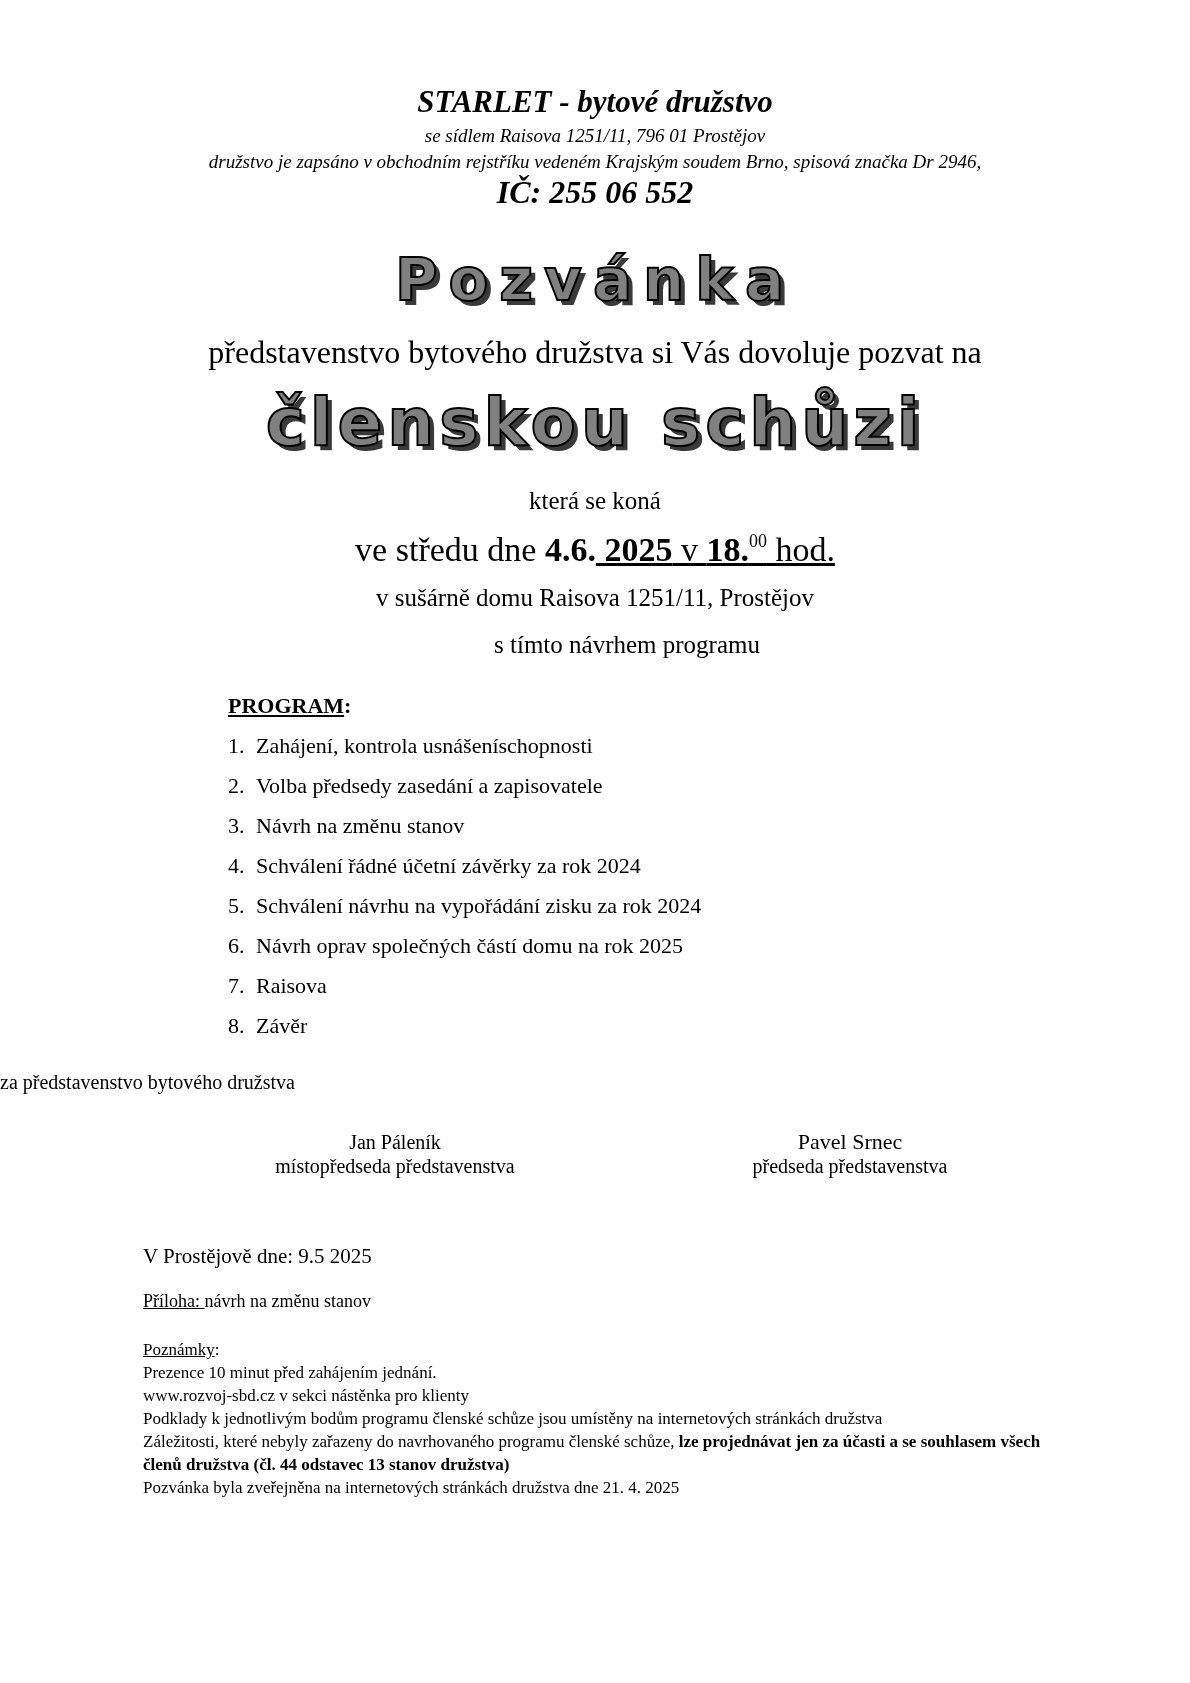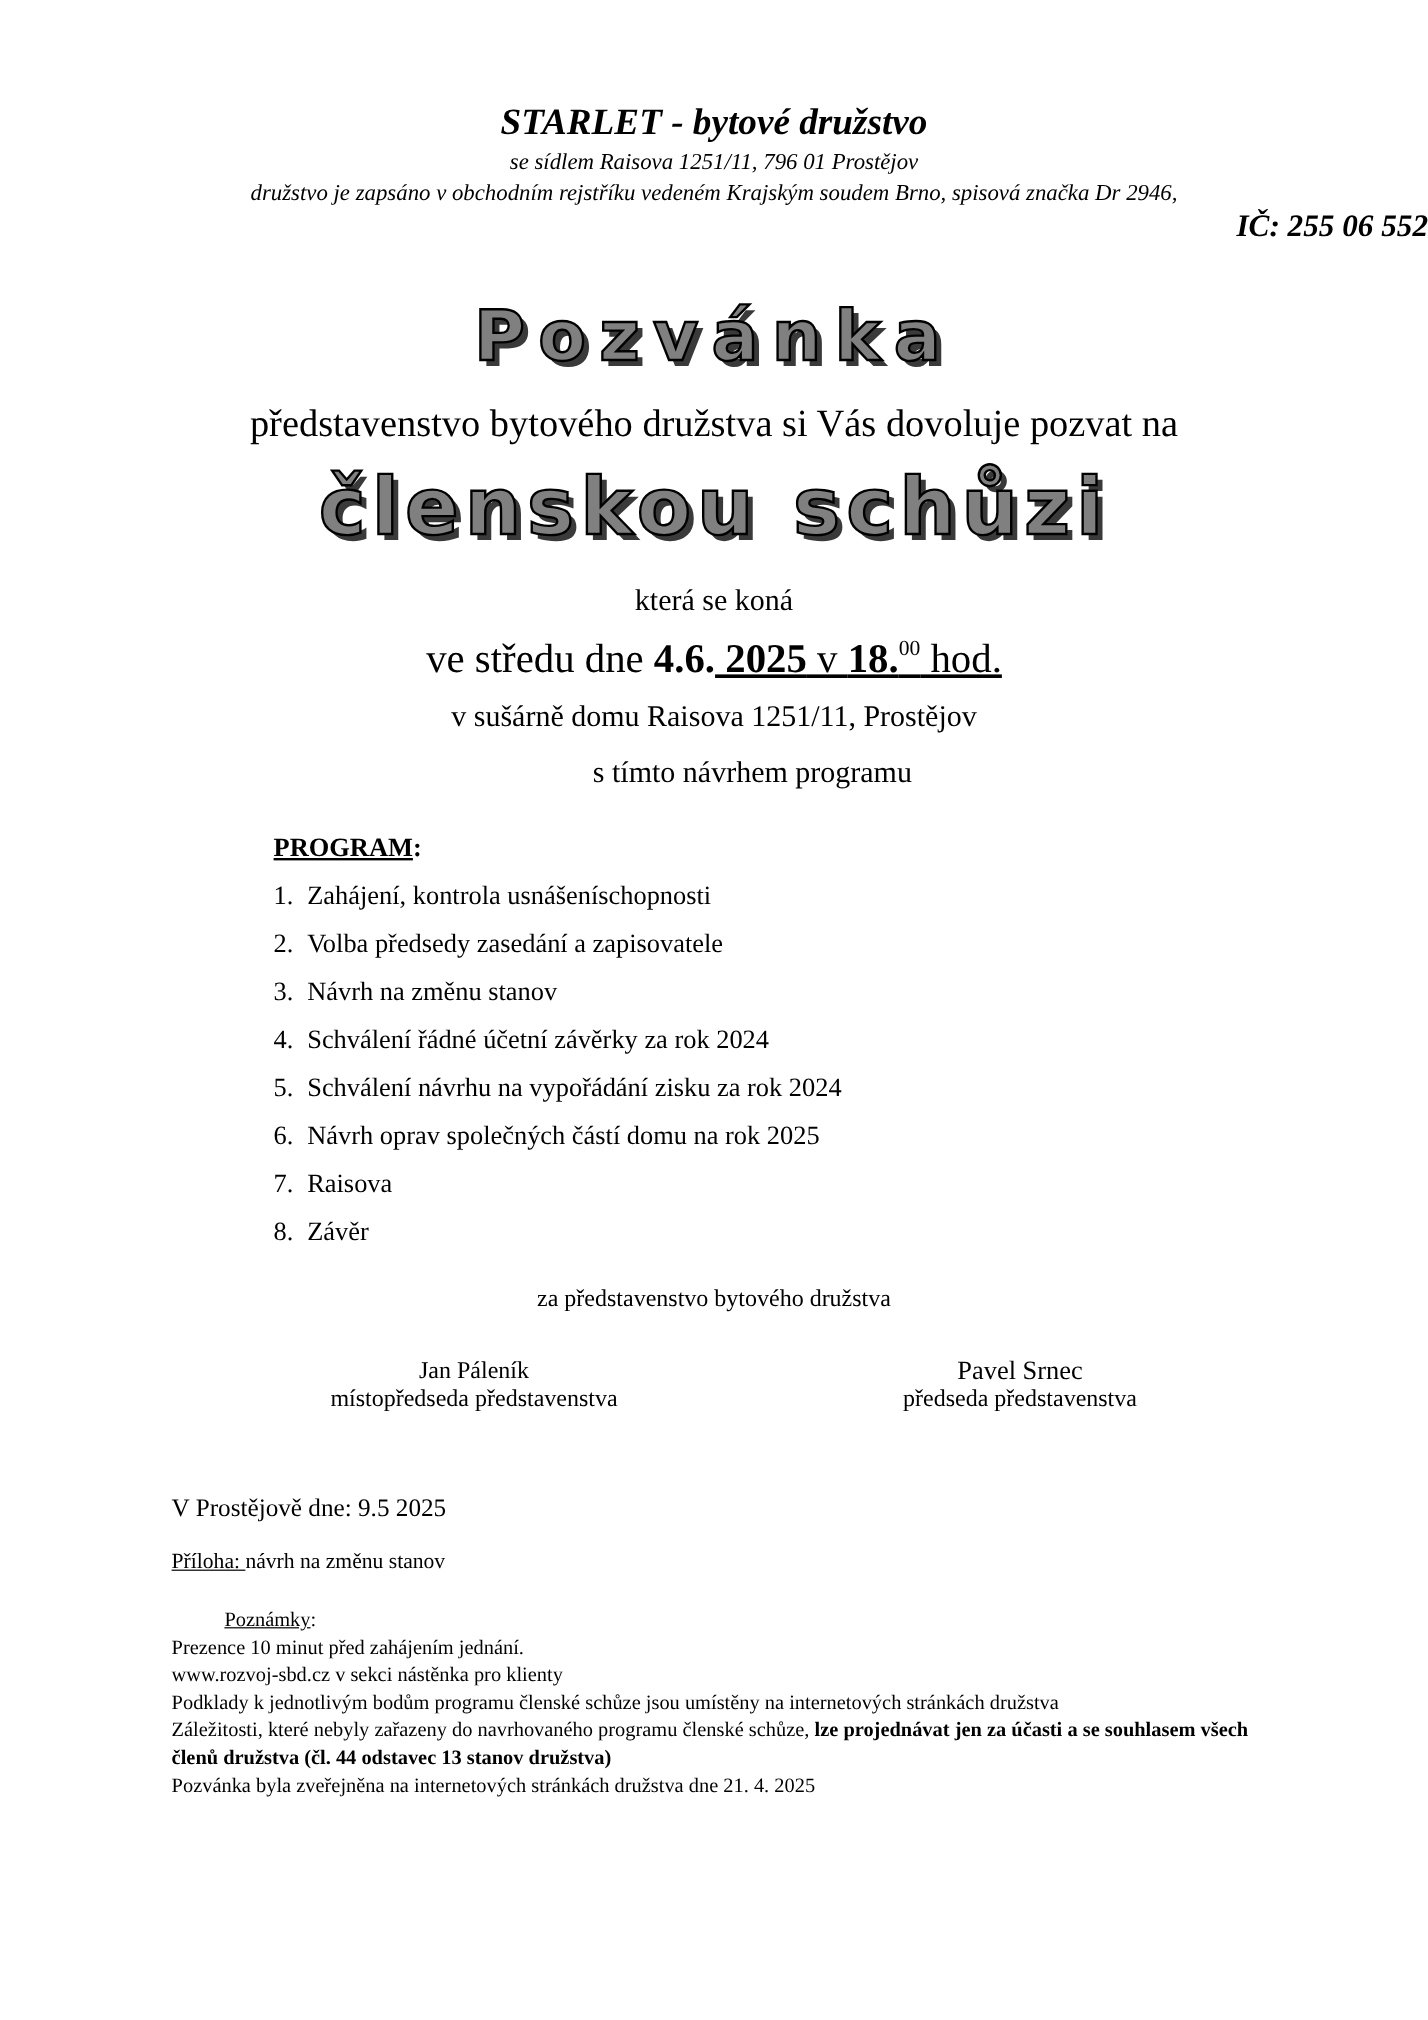--- a/index.html
+++ b/index.html
@@ -4,21 +4,21 @@
 <style>
   html, body { margin: 0; padding: 0; background: #ffffff; }
   body { width: 1190px; height: 1683px; position: relative; overflow: hidden;
          font-family: "Liberation Serif", serif; color: #000; }
   .abs { position: absolute; }
   .center { left: 0; width: 1190px; text-align: center; }
 
   .org-name { top: 84px; font-size: 31px; font-weight: bold; font-style: italic; }
   .org-seat { top: 125px; font-size: 19px; font-style: italic; }
   .org-reg  { top: 151px; font-size: 19px; font-style: italic; }
-  .org-ic   { top: 174px; font-size: 26px; font-weight: bold; font-style: italic; text-align: right; }
+  .org-ic   { top: 174px; font-size: 32px; font-weight: bold; font-style: italic; }
 
   .wordart { font-family: "DejaVu Sans", sans-serif; font-weight: bold;
              color: #808080; -webkit-text-stroke: 2px #000;
              text-shadow: 5px 5px 0 #3a3a3a; }
   .title-invite { top: 246px; font-size: 58px; letter-spacing: 11px; }
   .intro { top: 334px; font-size: 32px; }
   .title-meeting { top: 384px; font-size: 66px; letter-spacing: 5px; }
 
   .when-intro { top: 487px; font-size: 25px; }
   .when-line  { top: 531px; font-size: 34px; }
@@ -27,31 +27,31 @@
   .when-line sup { font-size: 18px; vertical-align: 14px; line-height: 0; }
   .where { top: 584px; font-size: 25px; }
   .program-intro { top: 631px; font-size: 25px; padding-left: 32px; }
 
   .program { left: 228px; top: 693px; font-size: 22px; }
   .program-head { font-weight: bold; height: 40px; }
   .program-head .ul { text-decoration: underline; }
   .program-item { height: 40px; white-space: nowrap; }
   .program-item .num { display: inline-block; width: 28px; }
 
-  .sign-intro { top: 1071px; font-size: 20px; left: 0; width: 1190px; text-align: center; }
+  .sign-intro { top: 1071px; font-size: 20px; left: 0; width: 1190px; text-align: left; }
   .sign { top: 1130px; font-size: 20px; text-align: center; line-height: 24px; }
   .sign-left { left: 240px; width: 310px; }
   .sign-right { left: 690px; width: 320px; }
   .sign-right .name { font-size: 22px; }
 
   .place-date { left: 143px; top: 1244px; font-size: 21px; }
   .attachment { left: 143px; top: 1291px; font-size: 18px; }
   .attachment .ul { text-decoration: underline; }
   .notes { left: 143px; top: 1338px; font-size: 17px; line-height: 23px; width: 940px; }
-  .notes .ul { text-decoration: underline; margin-left: 44px; }
+  .notes .ul { text-decoration: underline; }
   .notes b { font-weight: bold; }
 </style>
 </head>
 <body>
 
 <div class="abs center org-name">STARLET - bytové družstvo</div>
 <div class="abs center org-seat">se sídlem Raisova 1251/11, 796 01 Prostějov</div>
 <div class="abs center org-reg">družstvo je zapsáno v obchodním rejstříku vedeném Krajským soudem Brno, spisová značka Dr 2946,</div>
 <div class="abs center org-ic">IČ: 255 06 552</div>
 

